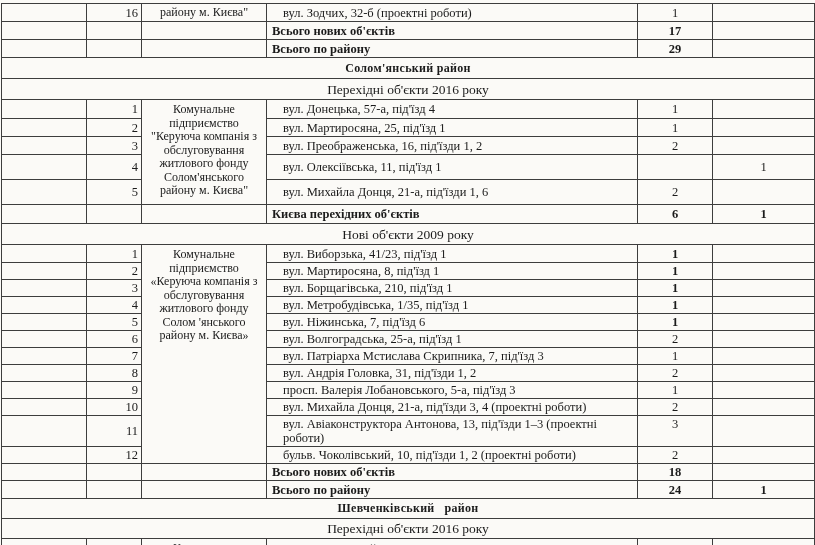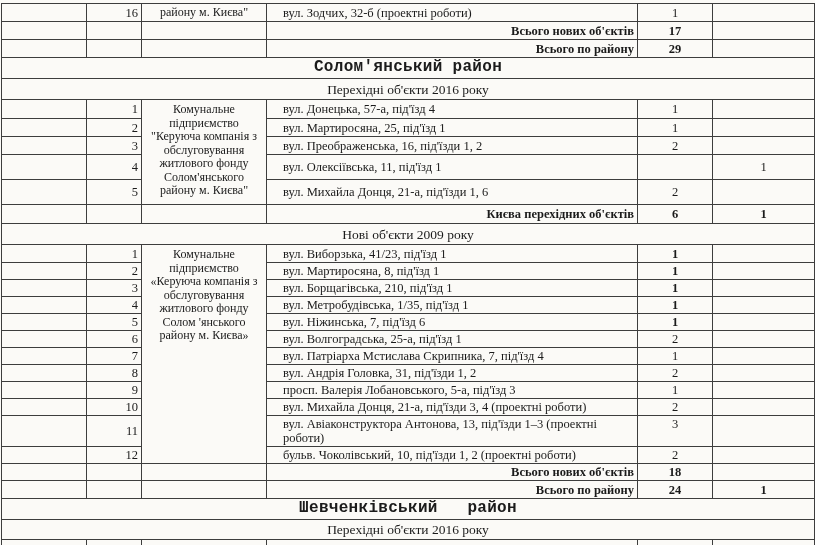--- a/index.html
+++ b/index.html
@@ -6,23 +6,23 @@
   html, body { width: 815px; height: 545px; overflow: hidden; }
   body { background: #fbfaf7; font-family: "Liberation Serif", serif; color: #1b1b1b; }
   .page { position: relative; width: 815px; height: 545px; overflow: hidden; }
   table.report { border-collapse: collapse; table-layout: fixed; width: 813px; margin: 3px 0 0 1px; }
   td { border: 1px solid #3d3d3d; font-size: 12.5px; line-height: 1.12; padding: 1px 3px; vertical-align: middle; overflow: hidden; }
   td.num { text-align: right; }
   td.addr { text-align: left; padding-left: 16px; }
   td.val { text-align: center; }
   td.company { text-align: center; font-size: 12px; padding: 2px 4px; }
   td.company.span { vertical-align: top; padding-top: 3px; }
-  td.district { text-align: center; font-weight: bold; font-size: 16px; letter-spacing: 0.3px; font-family: Liberation Mono, monospace; }
+  td.district { text-align: center; font-weight: bold; font-size: 12px; letter-spacing: 0.3px; }
   td.subheader { text-align: center; font-weight: normal; font-size: 13.5px; }
-  td.total-label { font-weight: bold; text-align: right; padding-left: 5px; margin-top: 12px; }
+  td.total-label { font-weight: bold; text-align: left; padding-left: 5px; margin-top: 12px; }
   td.bold { font-weight: bold; }
   tr.bv td.val { font-weight: bold; }
 </style>
 </head>
 <body>
 
 <div class="page">
   <table class="report">
     <colgroup>
       <col style="width:85px">
@@ -154,21 +154,21 @@
       <tr style="height:17px">
         <td class="num"></td>
         <td class="num">6</td>
         <td class="addr">вул. Волгоградська, 25-а, під'їзд 1</td>
         <td class="val">2</td>
         <td class="val"></td>
       </tr>
       <tr style="height:17px">
         <td class="num"></td>
         <td class="num">7</td>
-        <td class="addr">вул. Патріарха Мстислава Скрипника, 7, під'їзд 4</td>
+        <td class="addr">вул. Патріарха Мстислава Скрипника, 7, під'їзд 3</td>
         <td class="val">1</td>
         <td class="val"></td>
       </tr>
       <tr style="height:17px">
         <td class="num"></td>
         <td class="num">8</td>
         <td class="addr">вул. Андрія Головка, 31, під'їзди 1, 2</td>
         <td class="val">2</td>
         <td class="val"></td>
       </tr>

